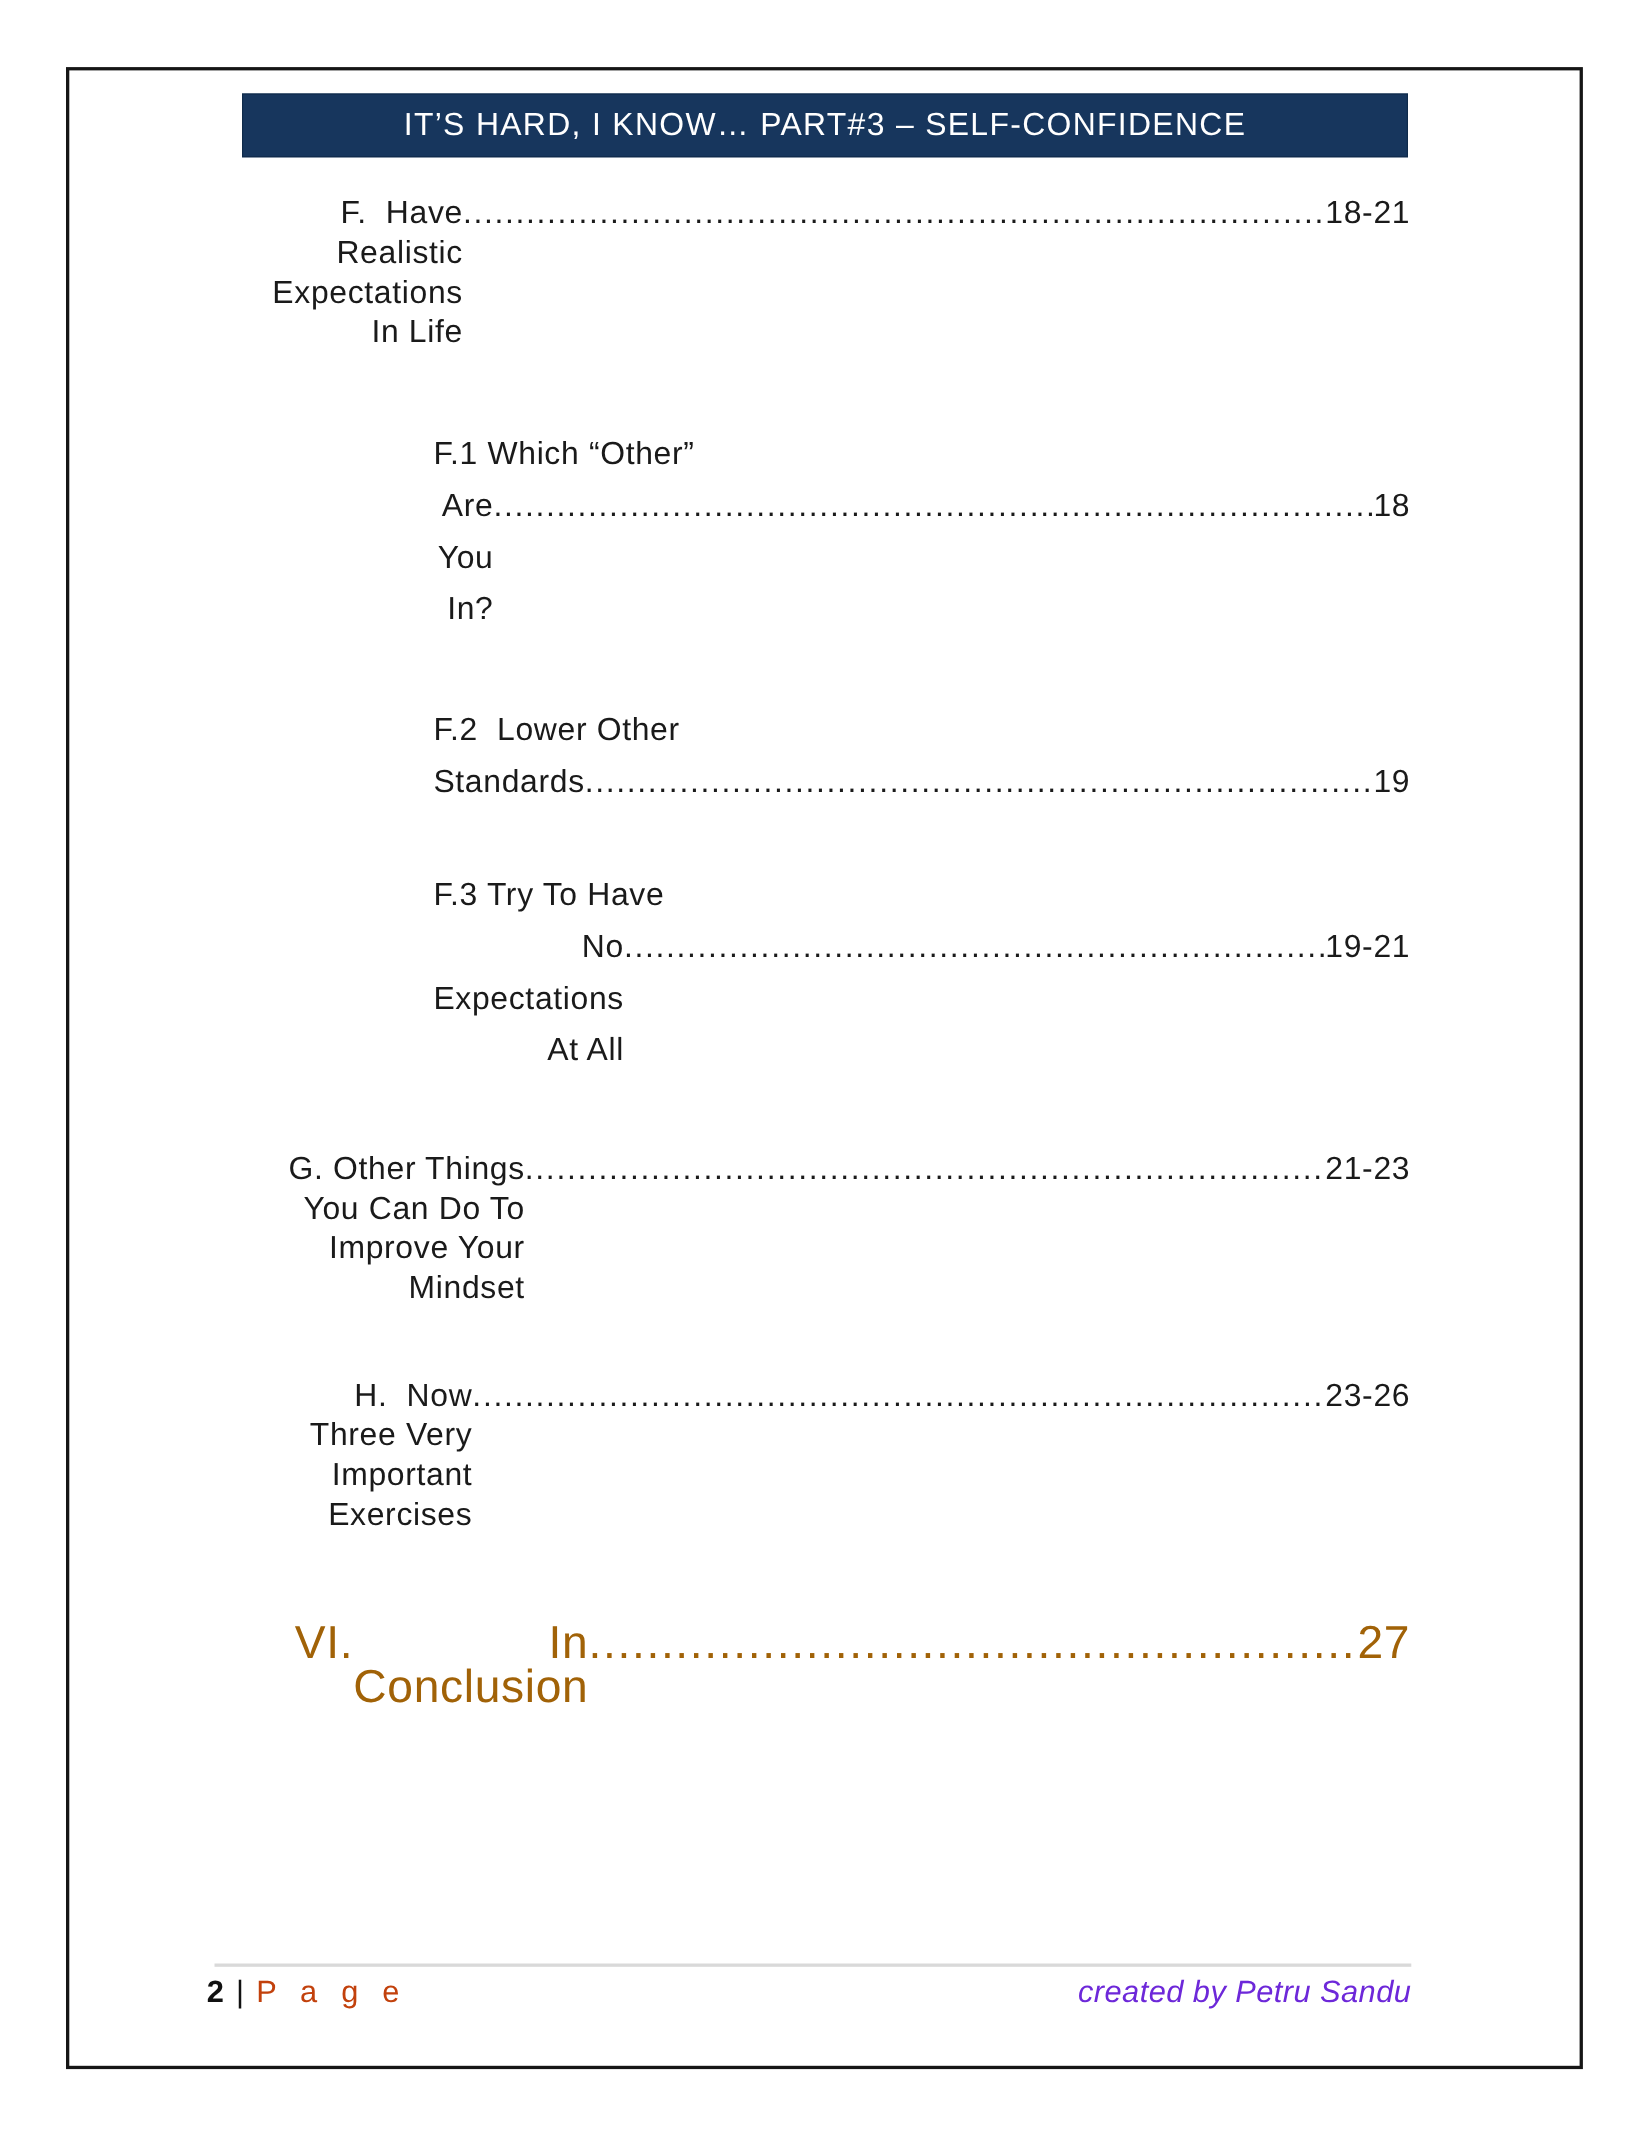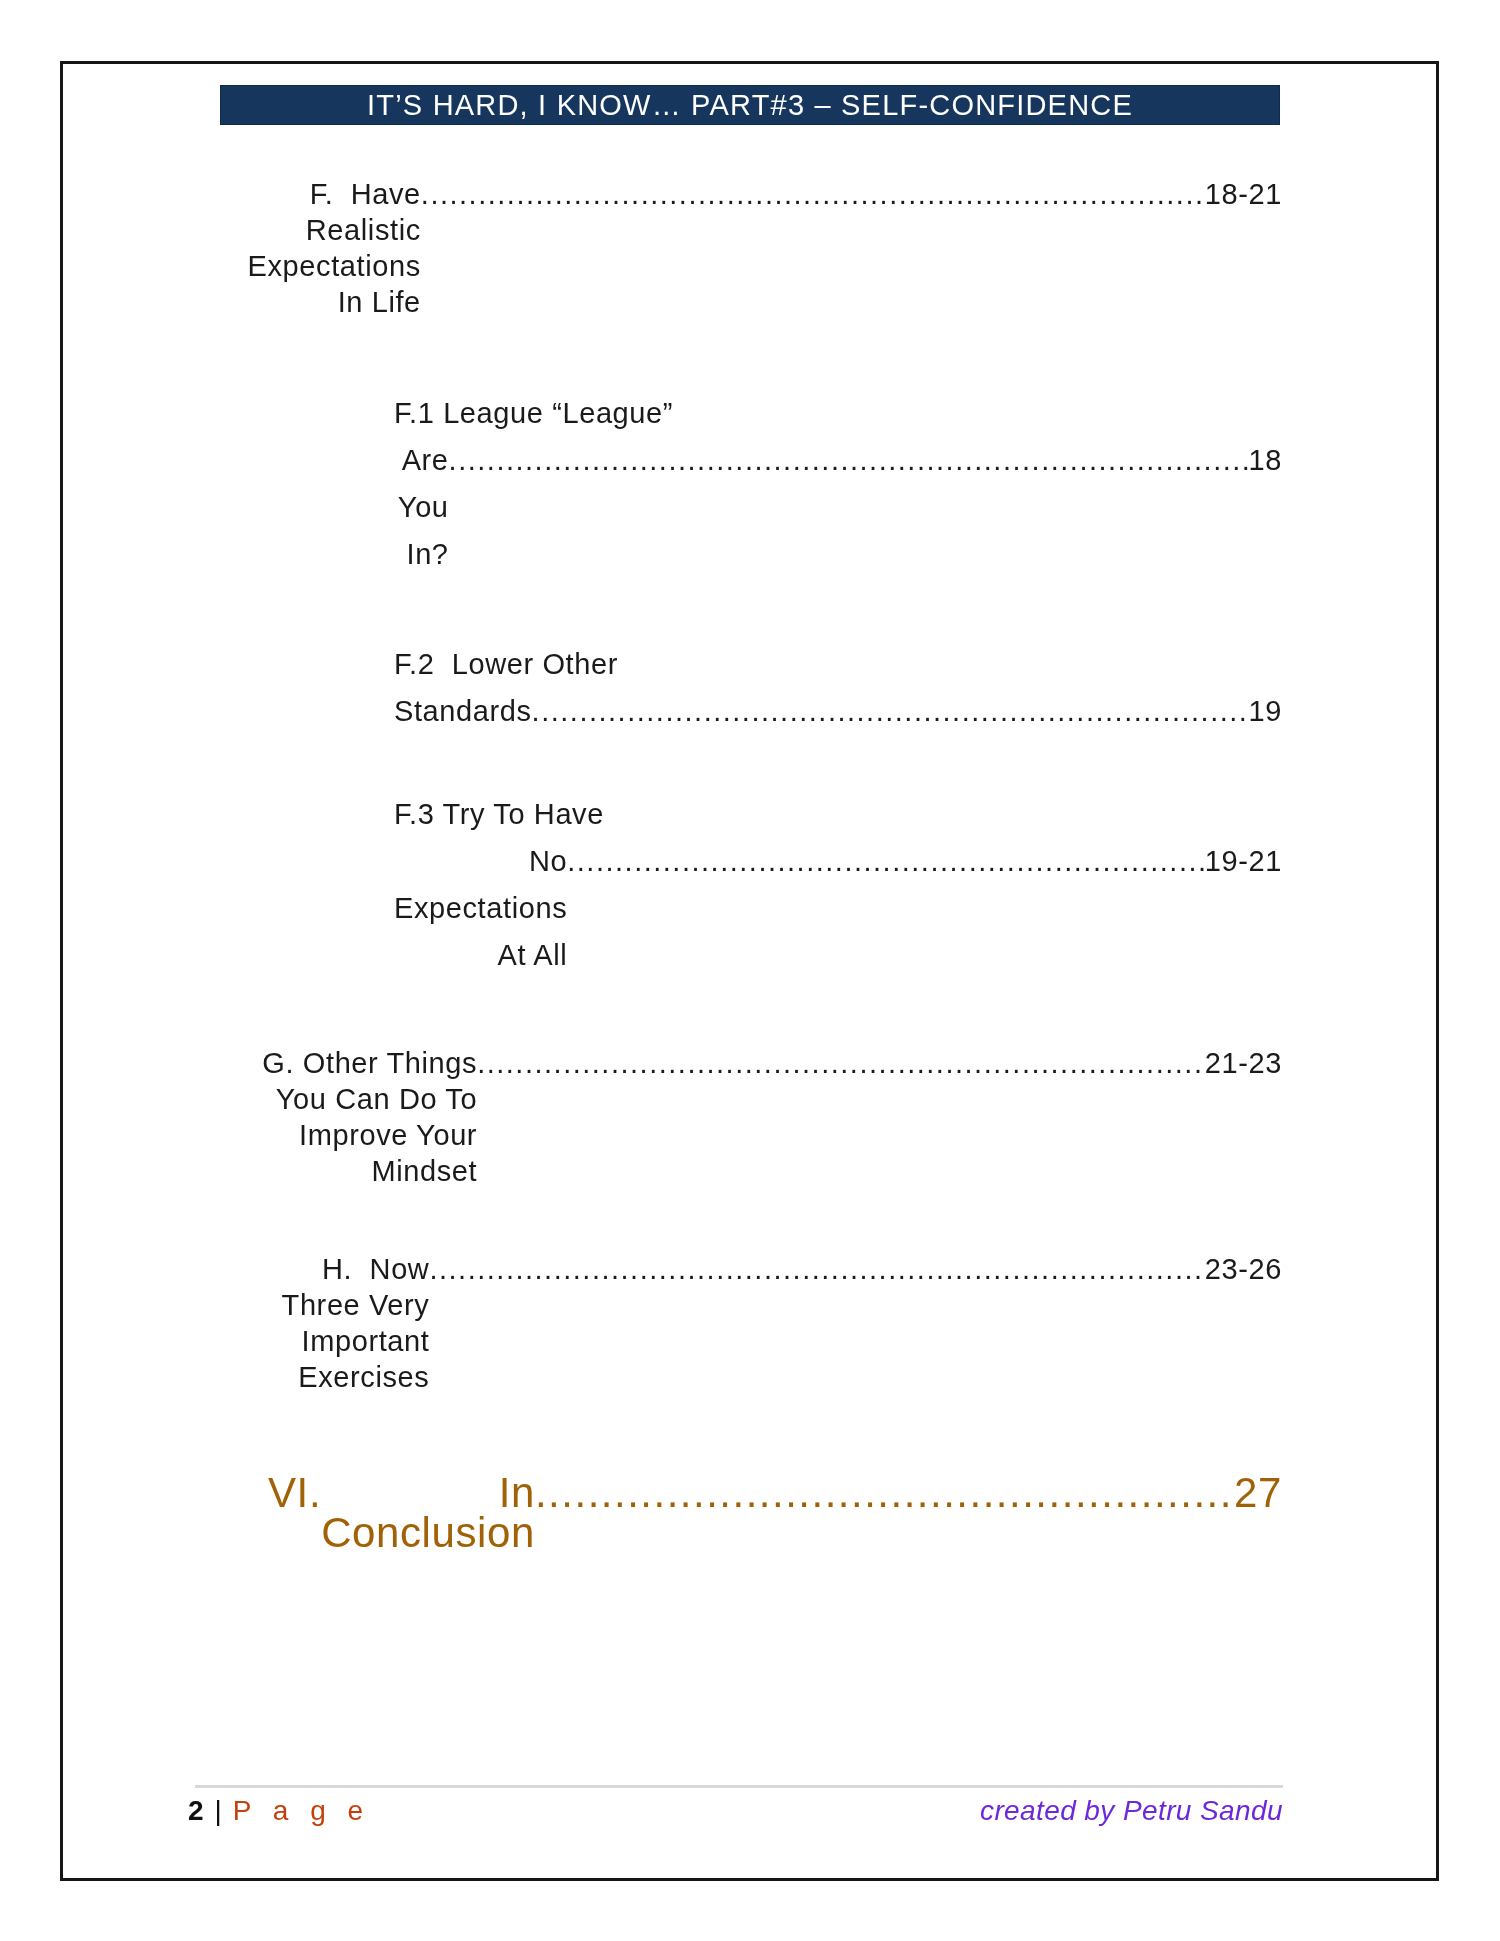--- a/index.html
+++ b/index.html
@@ -5,21 +5,21 @@
   html,body{margin:0;padding:0;}
   body{
     width:1500px;height:1941px;position:relative;background:#ffffff;
     font-family:"Liberation Sans", sans-serif;color:#1a1a1a;
   }
   .frame{
     position:absolute;left:60px;top:61px;width:1379px;height:1820px;
     border:3px solid #161616;box-sizing:border-box;background:#ffffff;
   }
   .header-bar{
-    position:absolute;left:157px;top:21px;width:1060px;height:40px;
+    position:absolute;left:157px;top:21px;width:1060px;height:58px;
     background:#17365D;display:flex;align-items:center;justify-content:center;
     border:1px solid #0f2a4a;box-sizing:border-box;
   }
   .header-title{color:#ffffff;font-size:29px;letter-spacing:1.2px;white-space:pre-wrap;}
 
   .toc{position:absolute;left:184px;top:112px;width:1035px;}
 
   .t-row{display:flex;align-items:baseline;font-size:29px;letter-spacing:0.6px;line-height:36px;text-align:right;}
   .t-label{white-space:pre-wrap;}
   .leader{flex:1 1 auto;min-width:0;overflow:hidden;white-space:nowrap;letter-spacing:1.5px;}
@@ -62,21 +62,21 @@
 
     <div class="entry-f">
       <div class="t-row">
         <span class="t-label">F.  Have Realistic Expectations In Life</span>
         <span class="leader">................................................................................................................................................................................................................................................</span>
         <span class="pnum">18-21</span>
       </div>
     </div>
 
     <div class="sub entry-f1">
-      <div class="line1">F.1 League “League”</div>
+      <div class="line1">F.1 Which “Other”</div>
       <div class="t-row">
         <span class="t-label">Are You In?</span>
         <span class="leader">................................................................................................................................................................................................................................................</span>
         <span class="pnum">18</span>
       </div>
     </div>
 
     <div class="sub entry-f2">
       <div class="line1">F.2  Lower Other</div>
       <div class="t-row">

